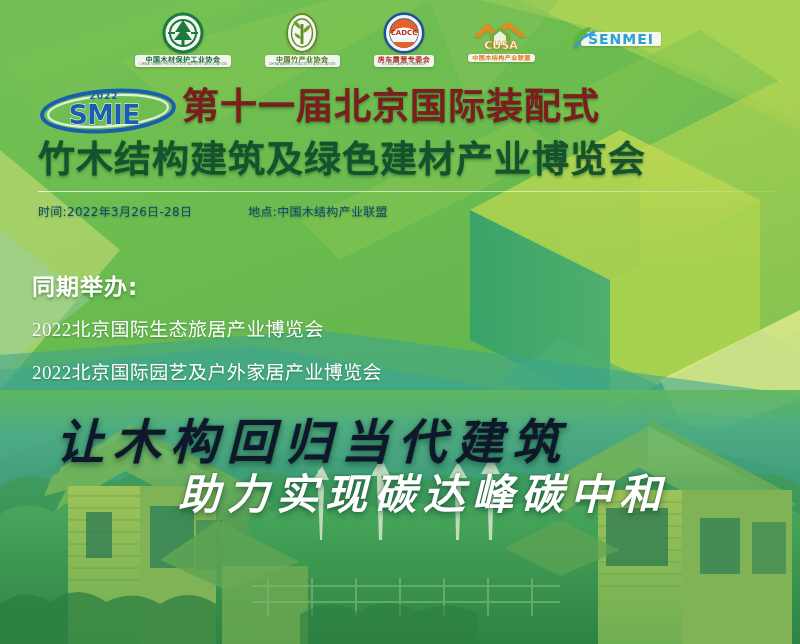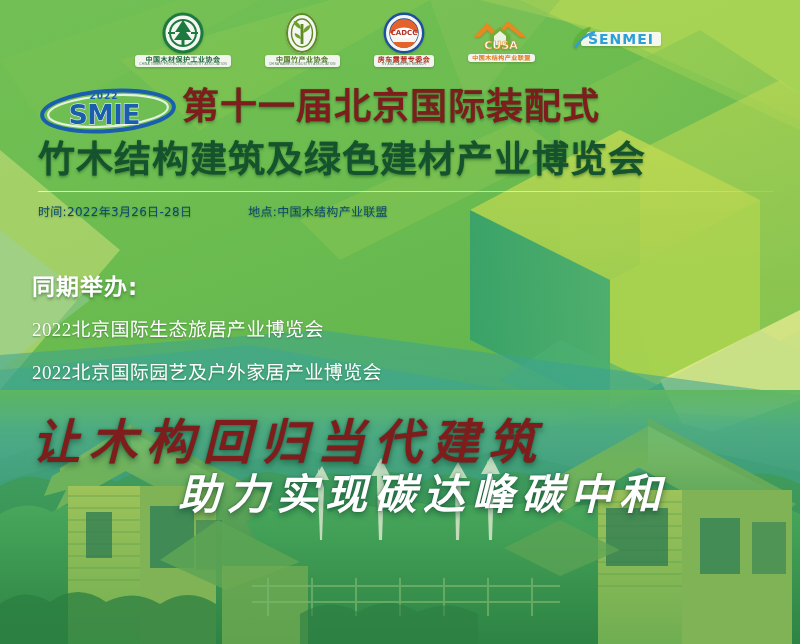--- a/index.html
+++ b/index.html
@@ -134,23 +134,23 @@
     font-size:19px;color:#ffffff;letter-spacing:.4px;
     margin-bottom:16px;
     text-shadow:0 1px 2px rgba(25,80,30,.45);
   }
 
   
   .slogan{
     position:absolute;left:0;right:0;top:418px;z-index:7;
   }
   .slogan .s1{
-    padding-left:32px;
+    padding-left:56px;
     font-family:"DejaVu Serif","Liberation Serif",serif;
-    font-size:48px;font-weight:bold;color:#7f1d1d;
+    font-size:48px;font-weight:bold;color:#0f172a;
     letter-spacing:9px;
     font-style:italic;
     line-height:1;
     text-shadow:0 3px 6px rgba(10,60,40,.55), 0 0 2px rgba(10,50,35,.5);
   }
   .slogan .s2{
     padding-left:178px;margin-top:8px;
     font-family:"DejaVu Serif","Liberation Serif",serif;
     font-size:42px;font-weight:bold;color:#ffffff;
     letter-spacing:7px;

